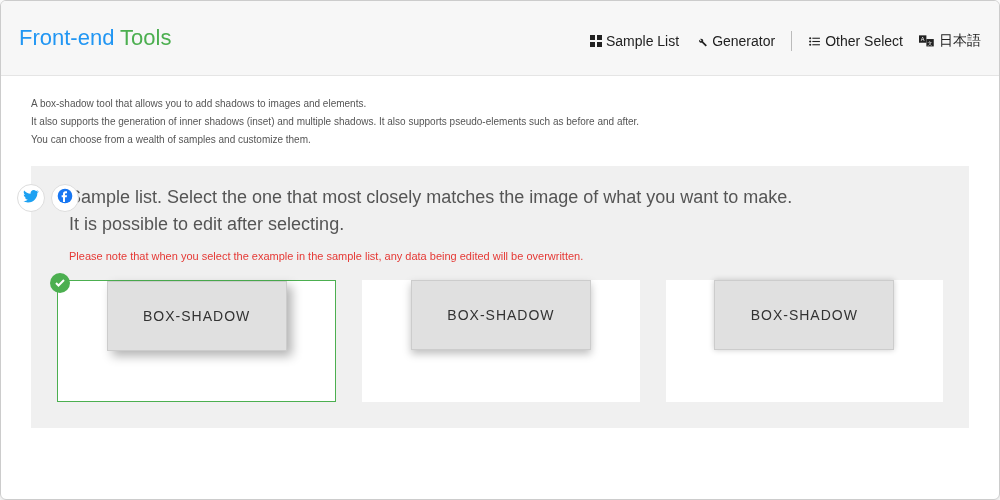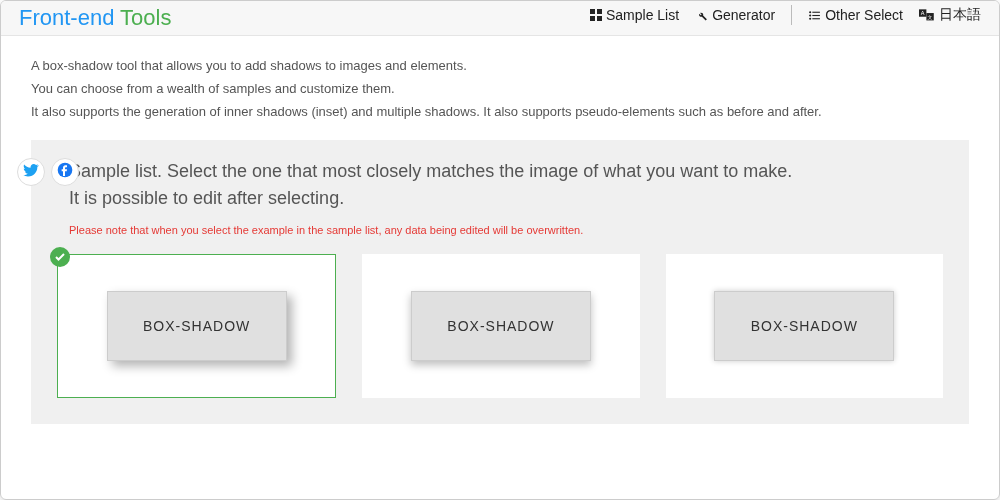--- a/index.html
+++ b/index.html
@@ -8,23 +8,23 @@
   background: #fff;
   width: 1000px;
   height: 500px;
   overflow: hidden;
   border: 1px solid #ccc;
   border-radius: 6px;
   box-shadow: 0 2px 6px rgba(0,0,0,0.15);
 }
 .header {
   display: flex;
-  align-items: flex-start;
+  align-items: flex-end;
   justify-content: space-between;
-  padding: 4px 18px;
+  padding: 24px 18px;
   background: #f7f7f7;
   border-bottom: 1px solid #e5e5e5;
 }
 .logo {
   font-size: 22px;
   font-weight: 500;
 }
 .logo .f { color: #2196F3; }
 .logo .t { color: #4CAF50; }
 .nav { display: flex; align-items: center; gap: 16px; }
@@ -43,21 +43,21 @@
 }
 .icon-sm { display: inline-flex; }
 .main { padding: 20px 30px 0 30px; }
 .title {
   font-size: 28px;
   font-weight: 400;
   color: #333;
   margin-bottom: 16px;
 }
 .desc {
-  font-size: 13px;
+  font-size: 10px;
   line-height: 1.6;
   color: #555;
   margin-bottom: 2px;
 }
 .panel {
   background: #f0f0f0;
   margin-top: 18px;
   padding: 18px 26px 26px 26px;
   position: relative;
 }
@@ -92,23 +92,23 @@
   margin-top: 12px;
 }
 .cards {
   display: flex;
   gap: 26px;
   margin-top: 18px;
 }
 .card {
   flex: 1;
   background: #fff;
-  height: 144px;
-  display: flex;
-  align-items: center;
+  height: 122px;
+  display: flex;
+  align-items: flex-start;
   justify-content: center;
   position: relative;
   cursor: pointer;
 }
 .card.selected {
   border: 1px solid #4CAF50;
 }
 .check {
   position: absolute;
   top: -8px;
@@ -187,22 +187,22 @@
             <text x="18" y="15" font-size="8" fill="#fff" text-anchor="middle" font-family="Arial">文</text>
           </svg>
       </span>
       <span>日本語</span>
     </div>
   </div>
 </div>
 
 <div class="main">
   <p class="desc">A box-shadow tool that allows you to add shadows to images and elements.</p>
+  <p class="desc">It also supports the generation of inner shadows (inset) and multiple shadows. It also supports pseudo-elements such as before and after.</p>
   <p class="desc">You can choose from a wealth of samples and customize them.</p>
-  <p class="desc">It also supports the generation of inner shadows (inset) and multiple shadows. It also supports pseudo-elements such as before and after.</p>
 
   <div class="panel">
     <div class="social">
       <div class="social-btn">
         <span>
           <svg width="16" height="16" viewBox="0 0 24 24" fill="#1DA1F2">
               <path d="M23 5.1c-.8.4-1.7.6-2.6.8.9-.6 1.7-1.5 2-2.5-.9.5-1.9.9-2.9 1.1C18.6 3.6 17.4 3 16 3c-2.6 0-4.7 2.1-4.7 4.7 0 .4 0 .7.1 1.1C7.5 8.6 4 6.7 1.7 3.9c-.4.7-.6 1.5-.6 2.4 0 1.6.8 3.1 2.1 3.9-.8 0-1.5-.2-2.1-.6v.1c0 2.3 1.6 4.2 3.8 4.6-.4.1-.8.2-1.2.2-.3 0-.6 0-.9-.1.6 1.9 2.3 3.2 4.4 3.3-1.6 1.3-3.6 2-5.8 2-.4 0-.7 0-1.1-.1C2.3 21 4.8 21.8 7.5 21.8c9 0 14-7.5 14-14v-.6c1-.7 1.8-1.6 2.5-2.1z"></path>
             </svg>
         </span>
       </div>

